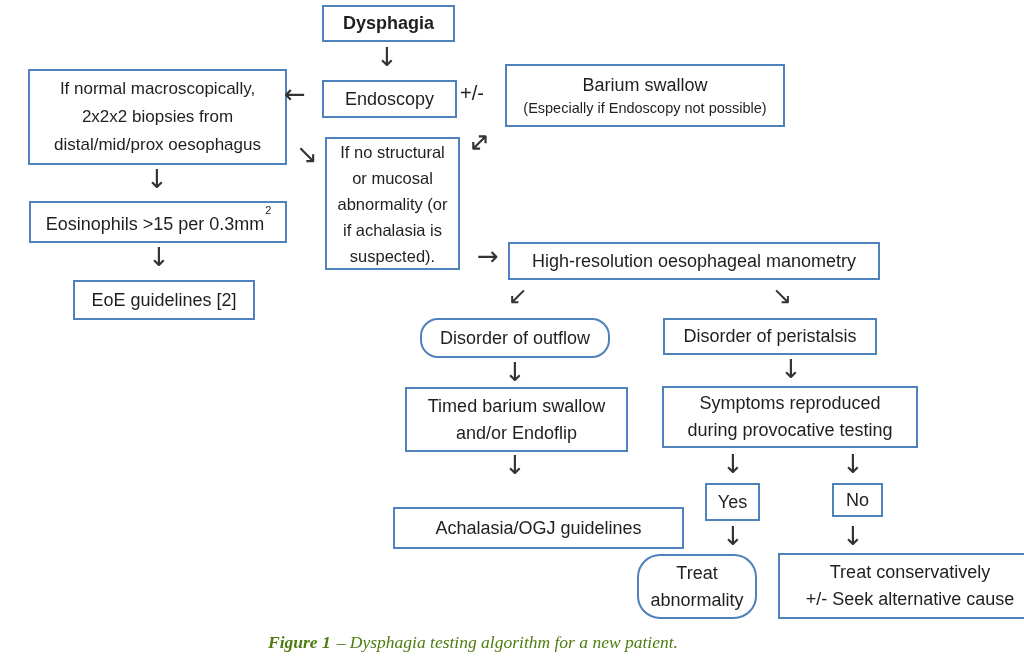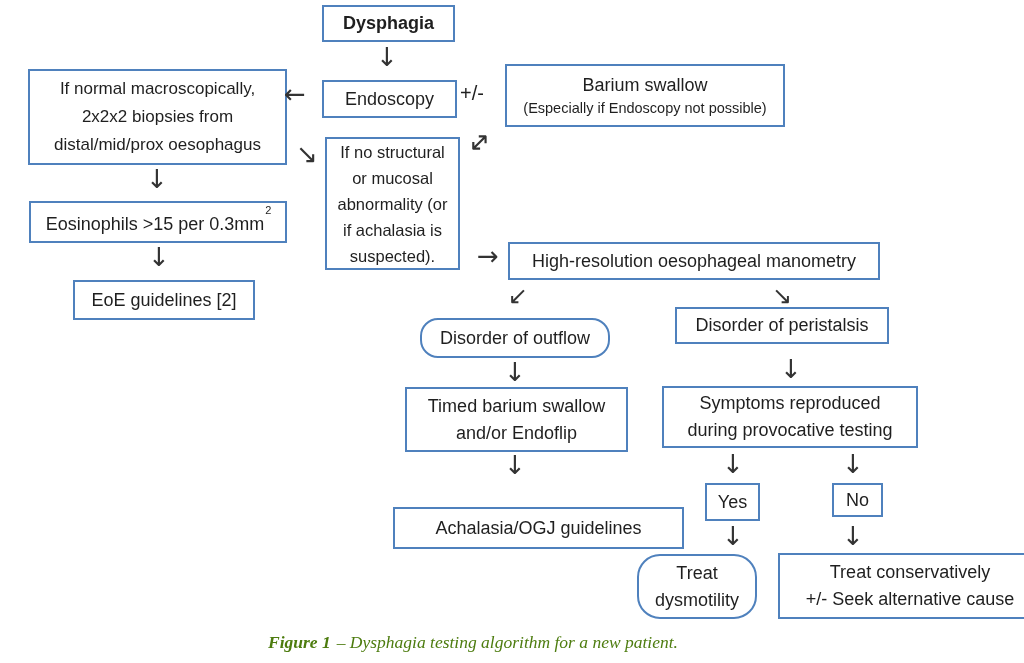--- a/index.html
+++ b/index.html
@@ -47,21 +47,21 @@
   #n-barium .b1{font-size:18px;line-height:26px;}
   #n-barium .b2{font-size:14.5px;line-height:21px;}
   #n-biopsies{left:28px;top:69px;width:259px;height:96px;line-height:28px;}
   #n-eosinophils{left:29px;top:201px;width:258px;height:42px;font-size:18px;overflow:visible;}
   #n-eoe{left:73px;top:280px;width:182px;height:40px;font-size:18px;}
   #n-structural{left:325px;top:137px;width:135px;height:133px;font-size:16.5px;line-height:26px;}
   #n-manometry{left:508px;top:242px;width:372px;height:38px;font-size:18px;}
   #n-outflow{left:420px;top:318px;width:190px;height:40px;font-size:18px;border-radius:18px;}
   #n-timed{left:405px;top:387px;width:223px;height:65px;font-size:18px;}
   #n-achalasia{left:393px;top:487px;width:291px;height:42px;font-size:18px;margin-top:20px;}
-  #n-peristalsis{left:663px;top:307px;width:214px;height:37px;font-size:18px;margin-left:12px;}
+  #n-peristalsis{left:663px;top:318px;width:214px;height:37px;font-size:18px;}
   #n-symptoms{left:662px;top:386px;width:256px;height:62px;font-size:18px;}
   #n-yes{left:705px;top:483px;width:55px;height:38px;font-size:18px;}
   #n-no{left:832px;top:483px;width:51px;height:34px;font-size:18px;}
   #n-treat-dys{left:637px;top:554px;width:120px;height:65px;font-size:18px;border-radius:23px;}
   #n-treat-cons{left:778px;top:553px;width:264px;height:66px;font-size:18px;}
 
   
   #a-dys-endo{left:376px;top:44px;}
   #a-endo-biop{left:284px;top:81px;}
   #t-plusminus{left:460px;top:83px;font-size:20px;font-family:"Liberation Sans",sans-serif;color:var(--text);position:absolute;line-height:1;}
@@ -159,21 +159,21 @@
   <div class="node" id="n-yes">
     <span class="ln">Yes</span>
   </div>
 
   <div class="node" id="n-no">
     <span class="ln">No</span>
   </div>
 
   <div class="node" id="n-treat-dys">
     <span class="ln">Treat</span>
-    <span class="ln">dysmotility</span>
+    <span class="ln">abnormality</span>
   </div>
 
   <div class="node" id="n-treat-cons">
     <span class="ln">Treat conservatively</span>
     <span class="ln">+/- Seek alternative cause</span>
   </div>
 
   <span class="arrow" id="a-dys-endo">↓</span>
   <span class="arrow" id="a-endo-biop">←</span>
   <span id="t-plusminus">+/-</span>

